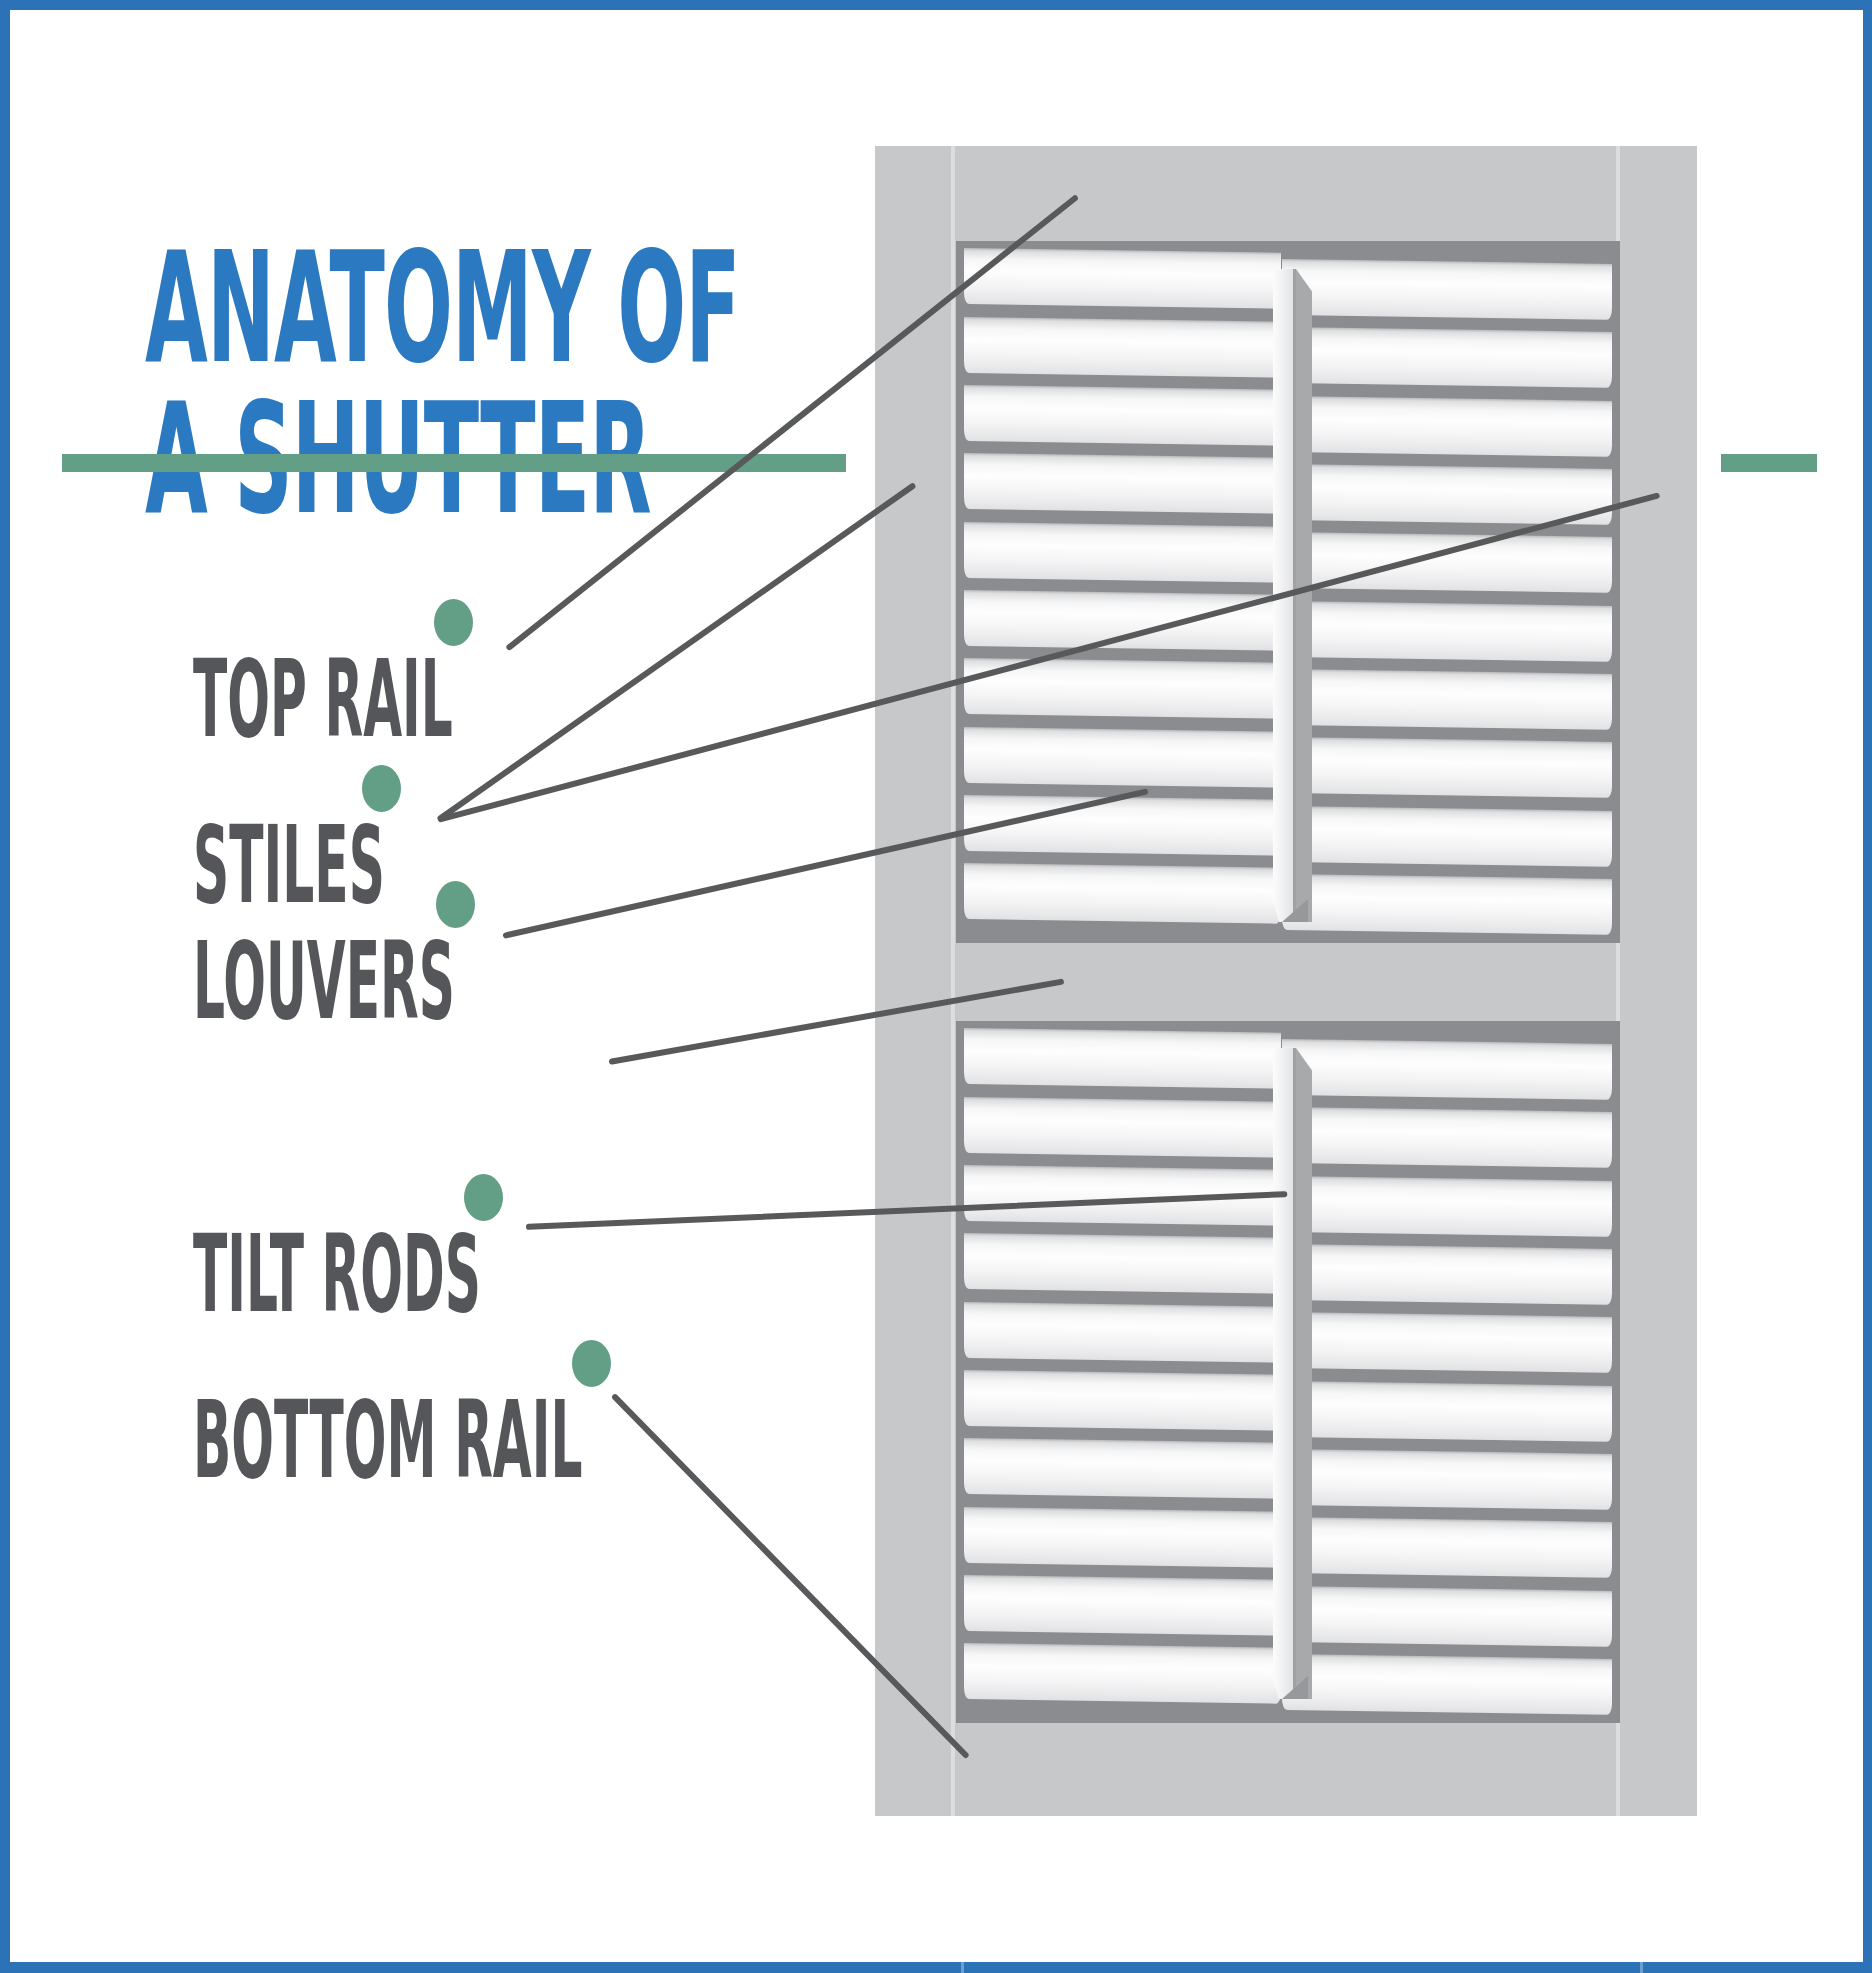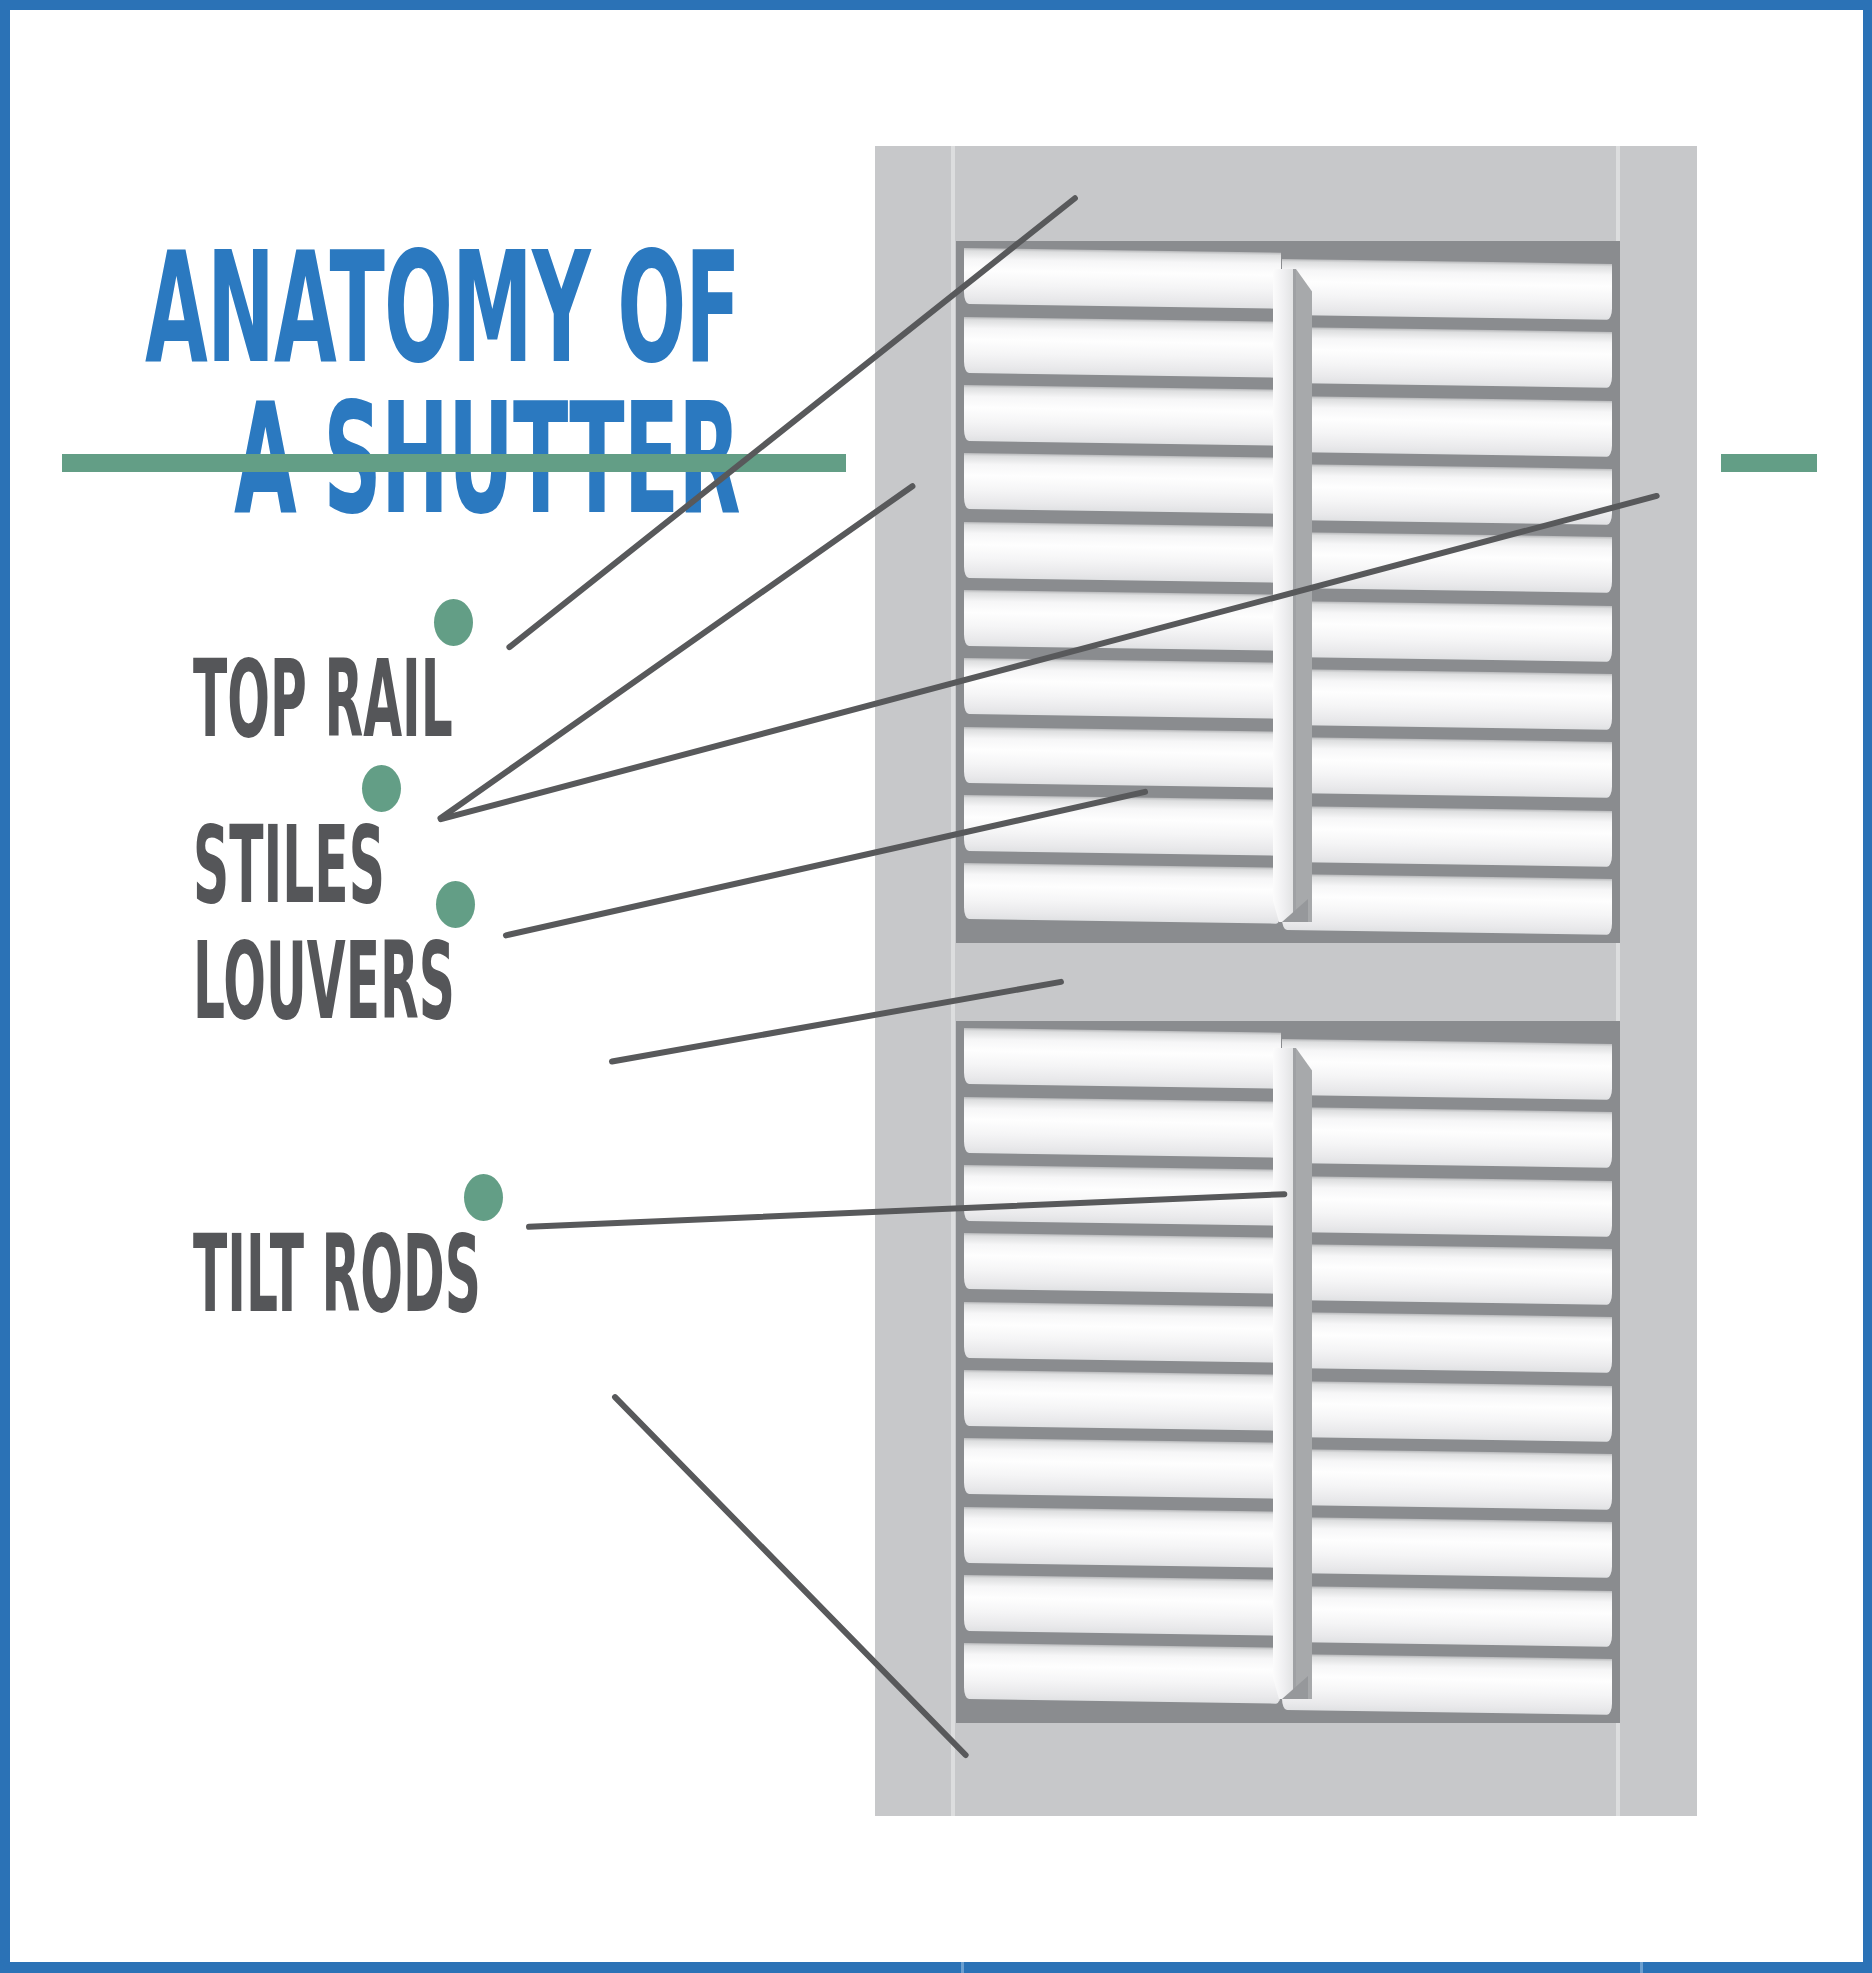--- a/index.html
+++ b/index.html
@@ -1,18 +1,18 @@
 <!DOCTYPE html>
 <html style="font-size:13px"><head>
 <meta charset="utf-8">
 <style>
   html,body{margin:0;padding:0;background:#ffffff;}
   .page{
     position:relative;width:1873px;height:1974px;background:#ffffff;
-    overflow:hidden;font-family:"DejaVu Sans","Liberation Sans",sans-serif;text-align:right;
+    overflow:hidden;font-family:"DejaVu Sans","Liberation Sans",sans-serif;
   }
   
   .frame-edge{position:absolute;background:var(--border-blue);}
   .edge-top{left:0;top:0;width:1873px;height:10px;}
   .edge-bottom{left:0;top:1962px;width:1873px;height:11.5px;}
   .edge-left{left:0;top:0;width:10px;height:1974px;}
   .edge-right{left:1863px;top:0;width:10px;height:1974px;}
   .edge-sep{position:absolute;top:1962px;width:3.3px;height:11.5px;background:#6b9fd0;}
 
   
@@ -91,20 +91,24 @@
       <span class="lbl">LOUVERS</span>
     </li>
     <li style="top:765px;">
       <span class="bullet"></span>
       <span class="lbl">STILES</span>
     </li>
     <li style="top:1174px;">
       <span class="bullet"></span>
       <span class="lbl">TILT RODS</span>
     </li>
+    <li style="top:1340px;">
+      <span class="bullet"></span>
+      <span class="lbl">BOTTOM RAIL</span>
+    </li>
   </ul>
 
   <div class="shutter">
     <div class="region" style="top:0;height:95px;"></div>
     <div class="region" style="top:797px;height:78px;"></div>
     <div class="region" style="top:1577px;height:93px;"></div>
     <div class="region" style="width:81px;height:100%;"></div>
     <div class="region" style="left:745px;width:76px;height:100%;"></div>
     <div class="seam seam-left"></div>
     <div class="seam seam-right"></div>

